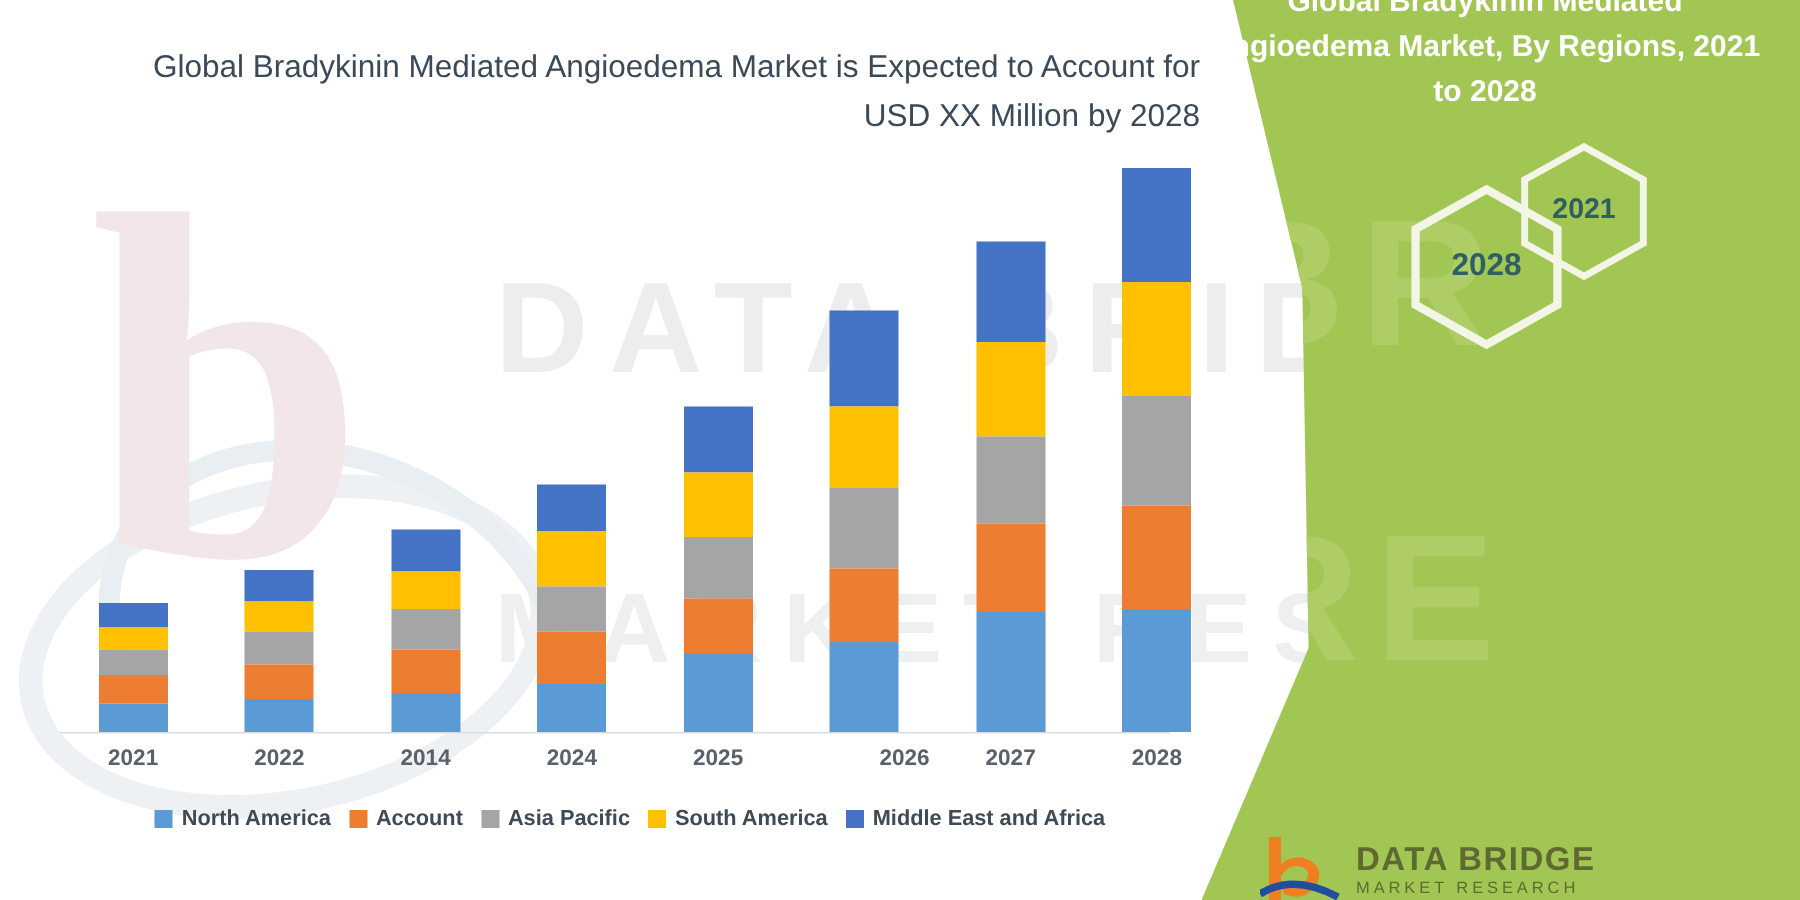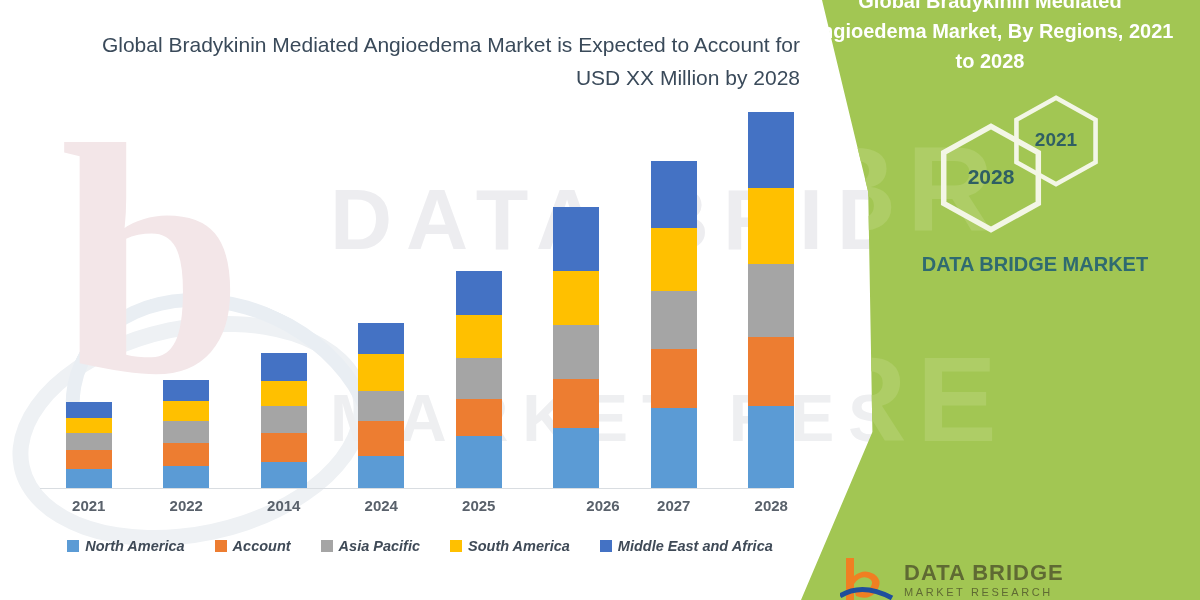--- a/index.html
+++ b/index.html
@@ -63,21 +63,21 @@
 
   .plot{position:absolute;left:40px;top:100px;width:780px;height:388px;}
   .axis-line{position:absolute;left:40px;top:488px;width:740px;height:1px;background:#d9dde1;}
 
   .bar{position:absolute;bottom:0;width:46px;}
   .seg{width:100%;display:block;}
   .xtick{position:absolute;top:497px;width:70px;text-align:center;
       color:#59616b;font-size:15px;font-weight:600;}
 
   .legend{position:absolute;left:40px;top:538px;width:760px;
-     display:flex;justify-content:center;align-items:center;gap:30px;font-style:italic;}
+     display:flex;justify-content:center;align-items:center;gap:12px;}
   .lg-item{display:flex;align-items:center;gap:6px;}
   .lg-swatch{width:12px;height:12px;display:inline-block;}
   .lg-text{color:#3f4a57;font-size:14.5px;font-weight:600;white-space:nowrap;}
 </style>
 </head>
 <body>
 
 <div id="stage">
 
   <div class="wm-circle"></div>
@@ -197,21 +197,20 @@
     </div>
     <div class="hex hex2021">
       <svg viewBox="0 0 100 100" width="92" height="92" aria-hidden="true">
         <polygon points="50,3 93,27 93,73 50,97 7,73 7,27" fill="none" stroke="#f3f6e6" stroke-width="5"></polygon>
       </svg>
       <div class="hex-label">2021</div>
     </div>
   </div>
 
   <div class="brand">
-    <div>DATA BRIDGE MARKET</div>
   </div>
 
   <div class="dblogo">
     <div class="mark">
       <svg width="54" height="48" viewBox="0 0 54 48" aria-hidden="true">
         <path d="M6 2 L14 2 L14 20 Q24 12 34 18 Q44 25 36 36 Q28 45 16 40 L14 34 Q24 39 30 32 Q35 25 28 22 Q20 19 14 28 L14 44 L6 44 Z" fill="#F07F22"></path>
         <path d="M0 40 Q22 26 52 42" stroke="#1F4E9C" stroke-width="5" fill="none"></path>
       </svg>
     </div>
     <div class="txt">DATA BRIDGE</div>

